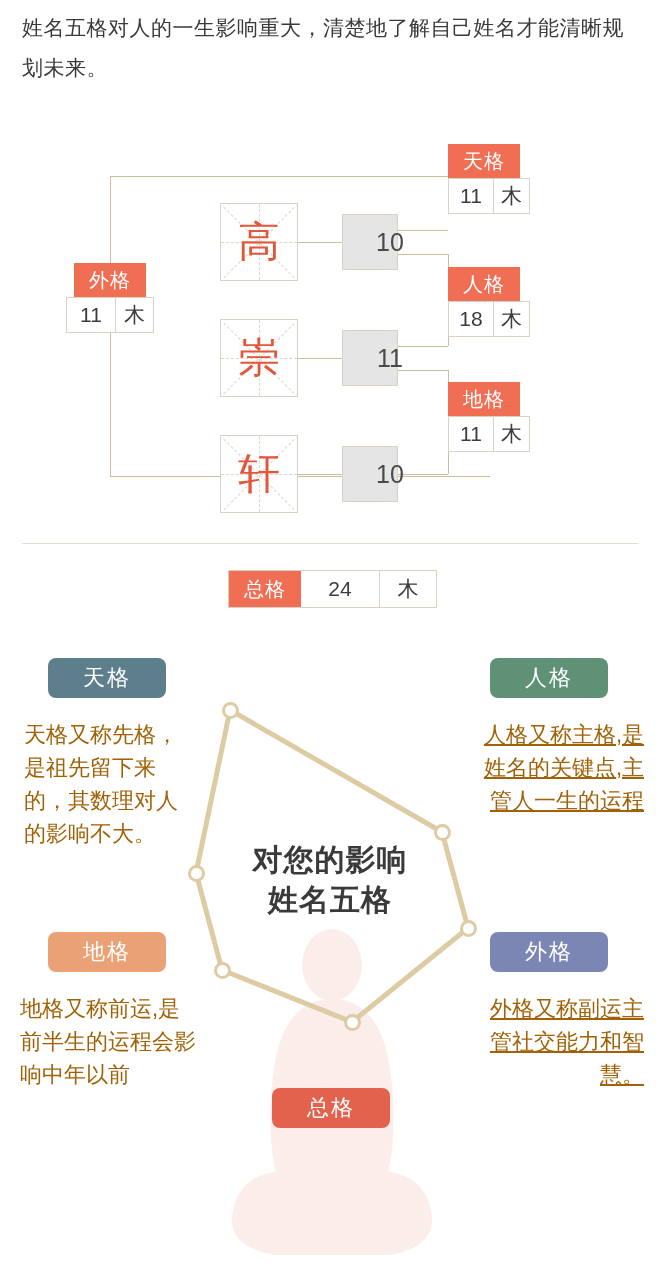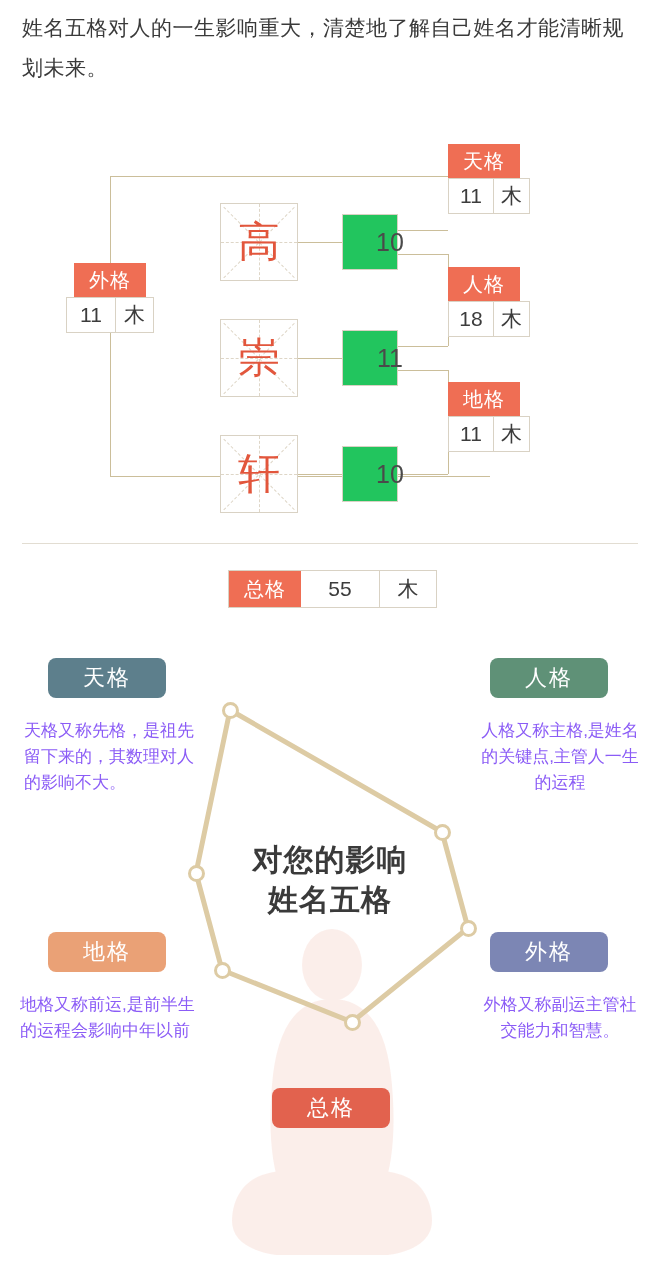--- a/index.html
+++ b/index.html
@@ -87,21 +87,21 @@
     font-family: "DejaVu Serif", serif;
     font-weight: 500;
   }
 
   .num-box {
     position: absolute;
     width: 56px;
     height: 56px;
     border: 1px solid #d9d2c4;
     box-sizing: border-box;
-    background: #22c55e;
+    background: #e5e5e5;
     display: flex;
     align-items: center;
     justify-content: center;
     font-size: 25px;
     color: #4a4a4a;
     padding-left: 40px;
   }
 
   .ge-label {
     position: absolute;
@@ -238,25 +238,25 @@
       radial-gradient(circle at 10% 120%, rgba(255,255,255,0.13) 6px, transparent 7px),
       radial-gradient(circle at 40% 120%, rgba(255,255,255,0.13) 6px, transparent 7px),
       radial-gradient(circle at 70% 120%, rgba(255,255,255,0.13) 6px, transparent 7px),
       radial-gradient(circle at 100% 120%, rgba(255,255,255,0.13) 6px, transparent 7px);
     pointer-events: none;
   }
   .pill span { position: relative; z-index: 1; }
 
   .desc {
     position: absolute;
-    font-size: 17px;
-    line-height: 26px;
-    color: #8b5cf6;
-  }
-  .desc.right { text-align: center; }
+    font-size: 22px;
+    line-height: 33px;
+    color: #a16207;
+  }
+  .desc.right { text-align: right; text-decoration: underline; }
 
   .node {
     position: absolute;
     width: 17px;
     height: 17px;
     border-radius: 50%;
     background: #fff;
     border: 3px solid #ddcba4;
     box-sizing: border-box;
   }
@@ -340,21 +340,21 @@
   <div class="ge-vals" style="left:66px; top:167px; width:88px;">
     <div class="v-num" style="width:48px;">11</div>
     <div class="v-el" style="width:38px;">木</div>
   </div>
 </div>
 
 <div class="divider"></div>
 
 <div class="zongge">
   <div class="zg-label">总格</div>
-  <div class="zg-num">55</div>
+  <div class="zg-num">24</div>
   <div class="zg-el">木</div>
 </div>
 
 <div class="lower">
 
   <svg class="silhouette" viewBox="0 0 200 330" xmlns="http://www.w3.org/2000/svg">
     <g fill="#f4c9bd">
       <ellipse cx="100" cy="40" rx="30" ry="36"></ellipse>
       <path d="M100 74 C 62 74 44 108 40 160 C 36 206 40 240 48 262 L152 262 C160 240 164 206 160 160 C156 108 138 74 100 74 Z"></path>
       <path d="M30 250 C 8 258 0 278 0 296 C 0 314 16 326 44 330 L156 330 C184 326 200 314 200 296 C 200 278 192 258 170 250 C 150 244 120 240 100 240 C 80 240 50 244 30 250 Z"></path>

